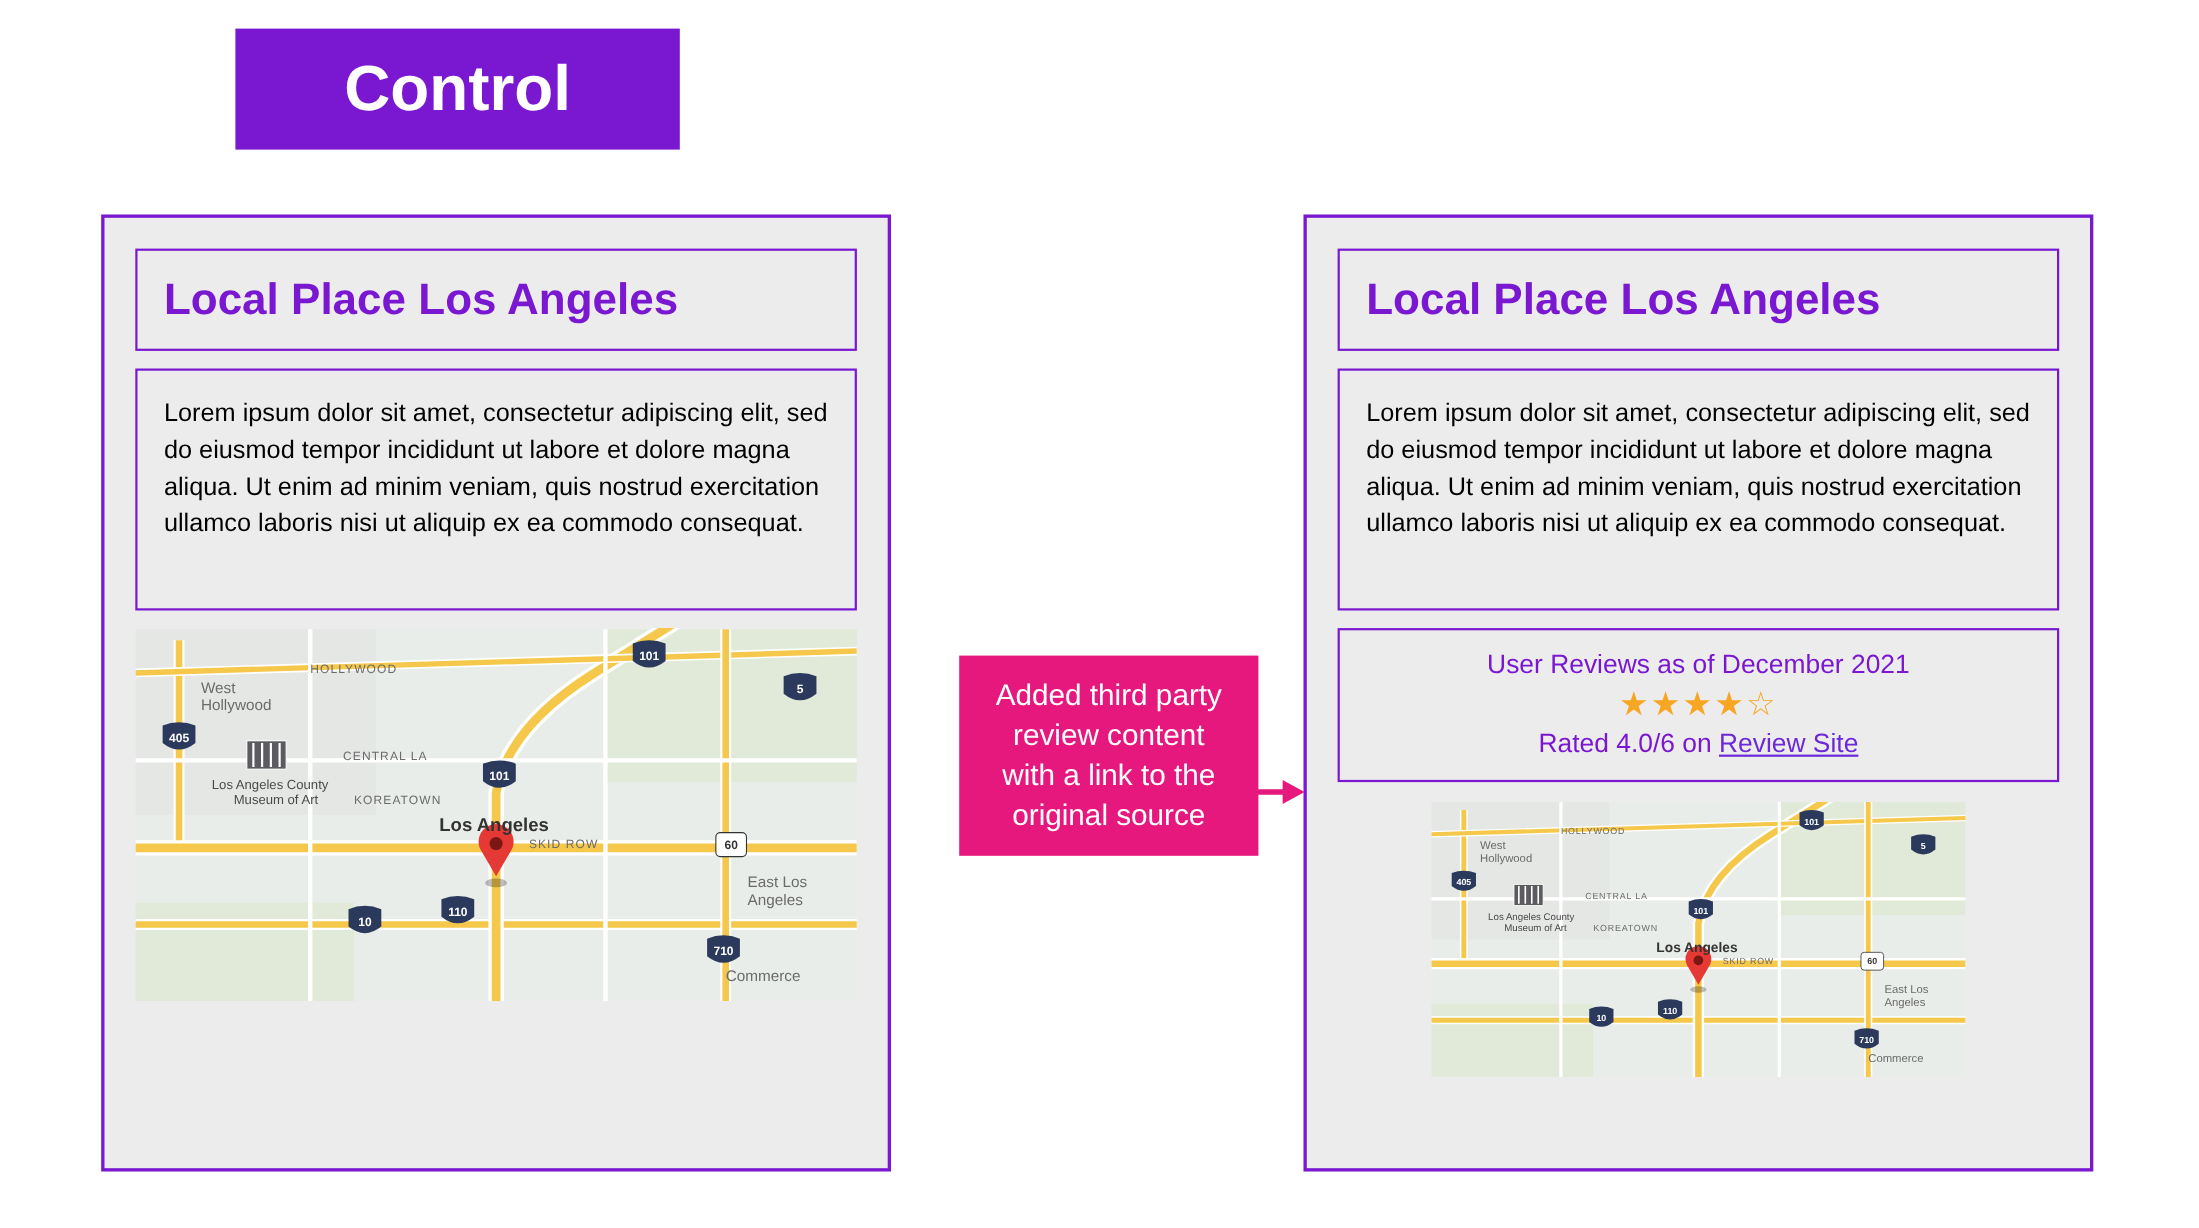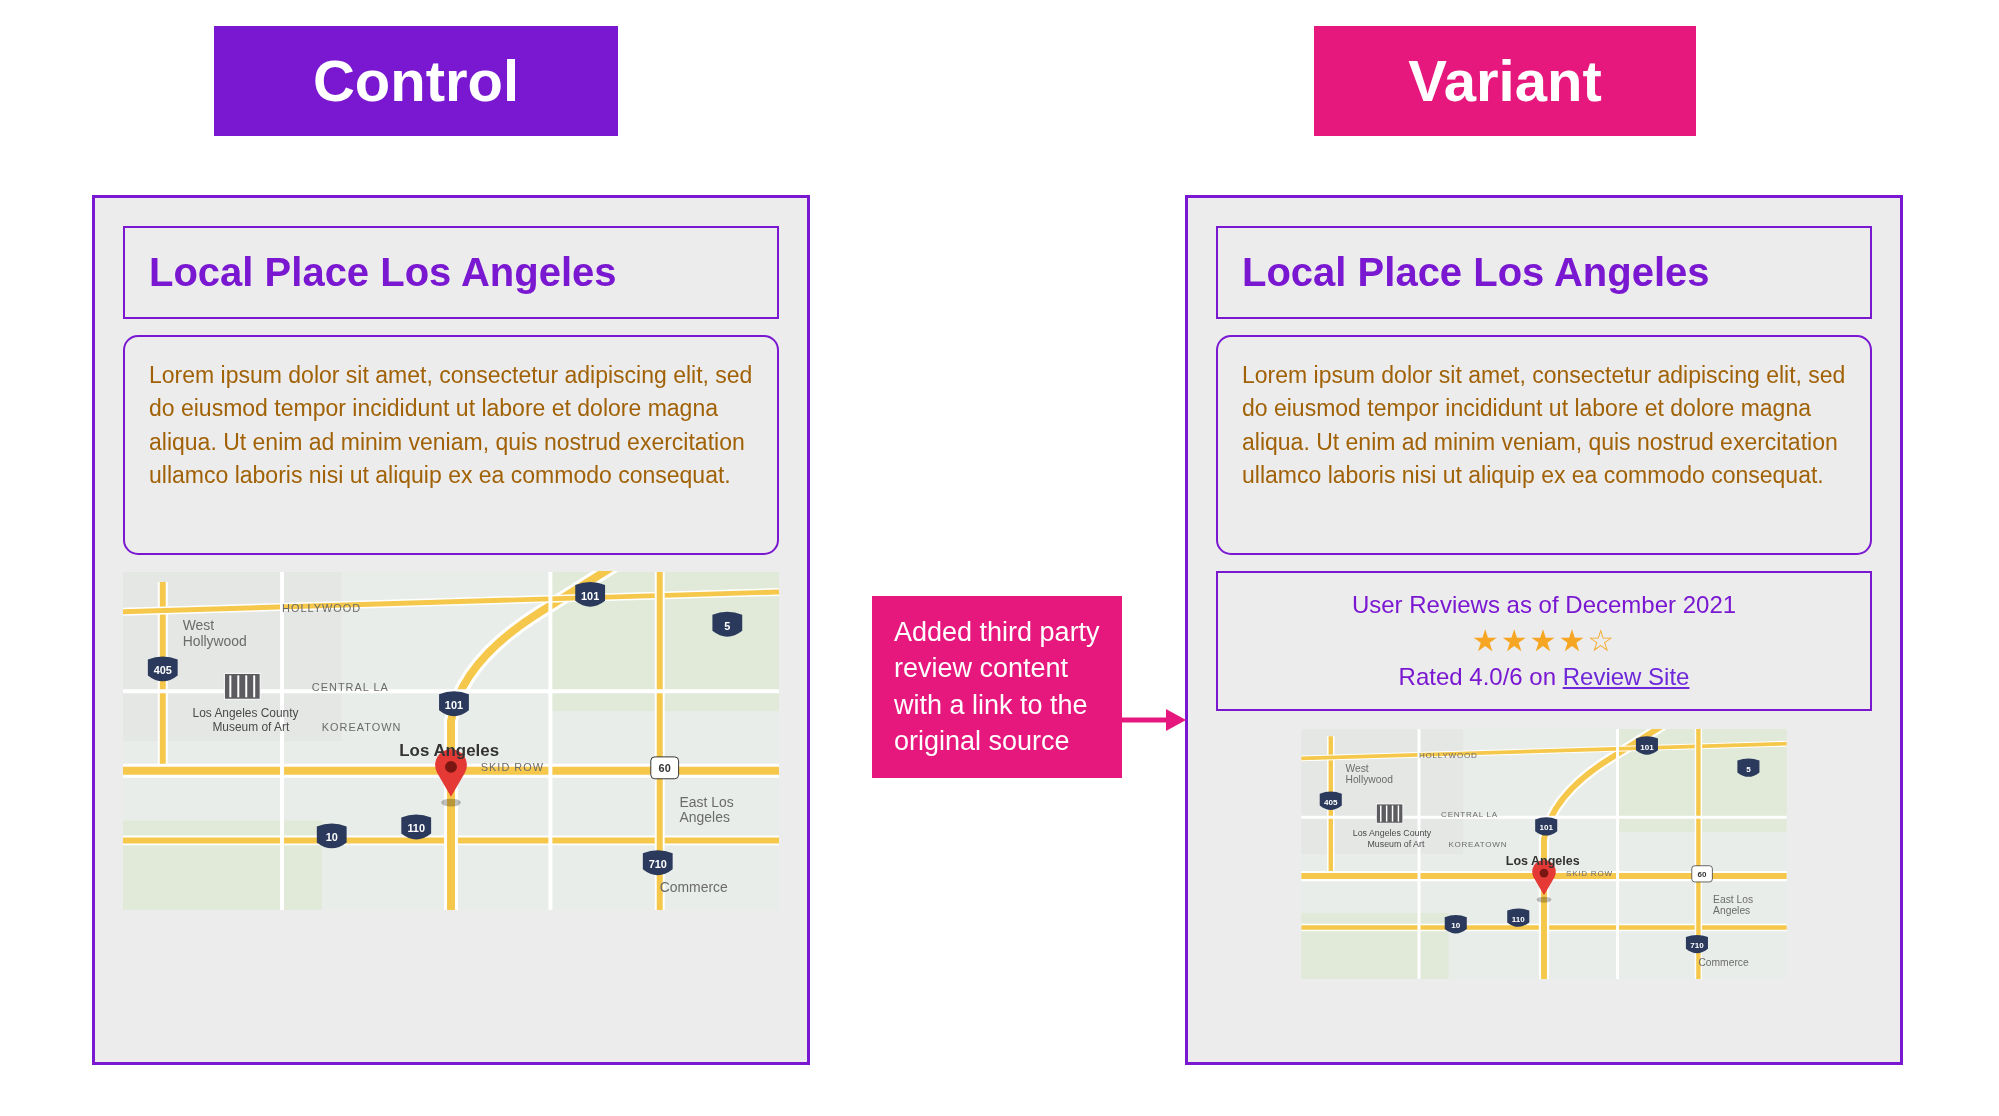--- a/index.html
+++ b/index.html
@@ -36,25 +36,24 @@
     margin-bottom: 16px;
     padding: 22px 24px;
   }
   .title-box {
     color: #7A17D1;
     font-weight: 700;
     font-size: 40px;
     text-align: left;
   }
   .body-box {
-    color: #a16207;
+    color: #000000;
     font-size: 23px;
     line-height: 1.45;
     min-height: 220px;
-    border-radius: 15px;
   }
   .review-box {
     color: #7A17D1;
     font-size: 24px;
     text-align: center;
     line-height: 1.5;
     padding: 14px 10px;
     margin-bottom: 18px;
   }
   .review-link { text-decoration: underline; color: #6d28d9; }
@@ -63,22 +62,23 @@
   .map { width: 100%; height: 340px; }
   .map-variant { height: 250px; }
   .map svg { width: 100%; height: 100%; display: block; }
 
   .callout {
     position: absolute;
     background: #E6187D;
     color: #fff;
     font-size: 27px;
     line-height: 1.35;
+    text-align: center;
     padding: 18px 22px;
-    width: 250px;
+    width: 272px;
   }
   .callout-pos { left: 872px; top: 596px; }
 
   .arrow {
     position: absolute;
     left: 1122px;
     top: 706px;
     width: 64px;
     height: 28px;
     pointer-events: none;
@@ -175,21 +175,20 @@
         <text x="540" y="322" font-size="14">Commerce</text>
         <text x="70" y="146" font-size="12" fill="#4a4a4a">Los Angeles County</text>
         <text x="90" y="160" font-size="12" fill="#4a4a4a">Museum of Art</text>
         <text x="278" y="185" font-size="17" font-weight="700" fill="#333">Los Angeles</text>
       </g>
     </symbol>
   </defs>
 </svg>
 
 <div class="label-tag label-control">Control</div>
-<div class="label-tag label-variant">Variant</div>
 
 <div class="card card-control">
   <div class="title-box">Local Place Los Angeles</div>
   <div class="body-box">Lorem ipsum dolor sit amet, consectetur adipiscing elit, sed do eiusmod tempor incididunt ut labore et dolore magna aliqua. Ut enim ad minim veniam, quis nostrud exercitation ullamco laboris nisi ut aliquip ex ea commodo consequat.</div>
   <div class="map">
     <svg>
           <use href="#la-map"></use>
         </svg>
   </div>
 </div>

